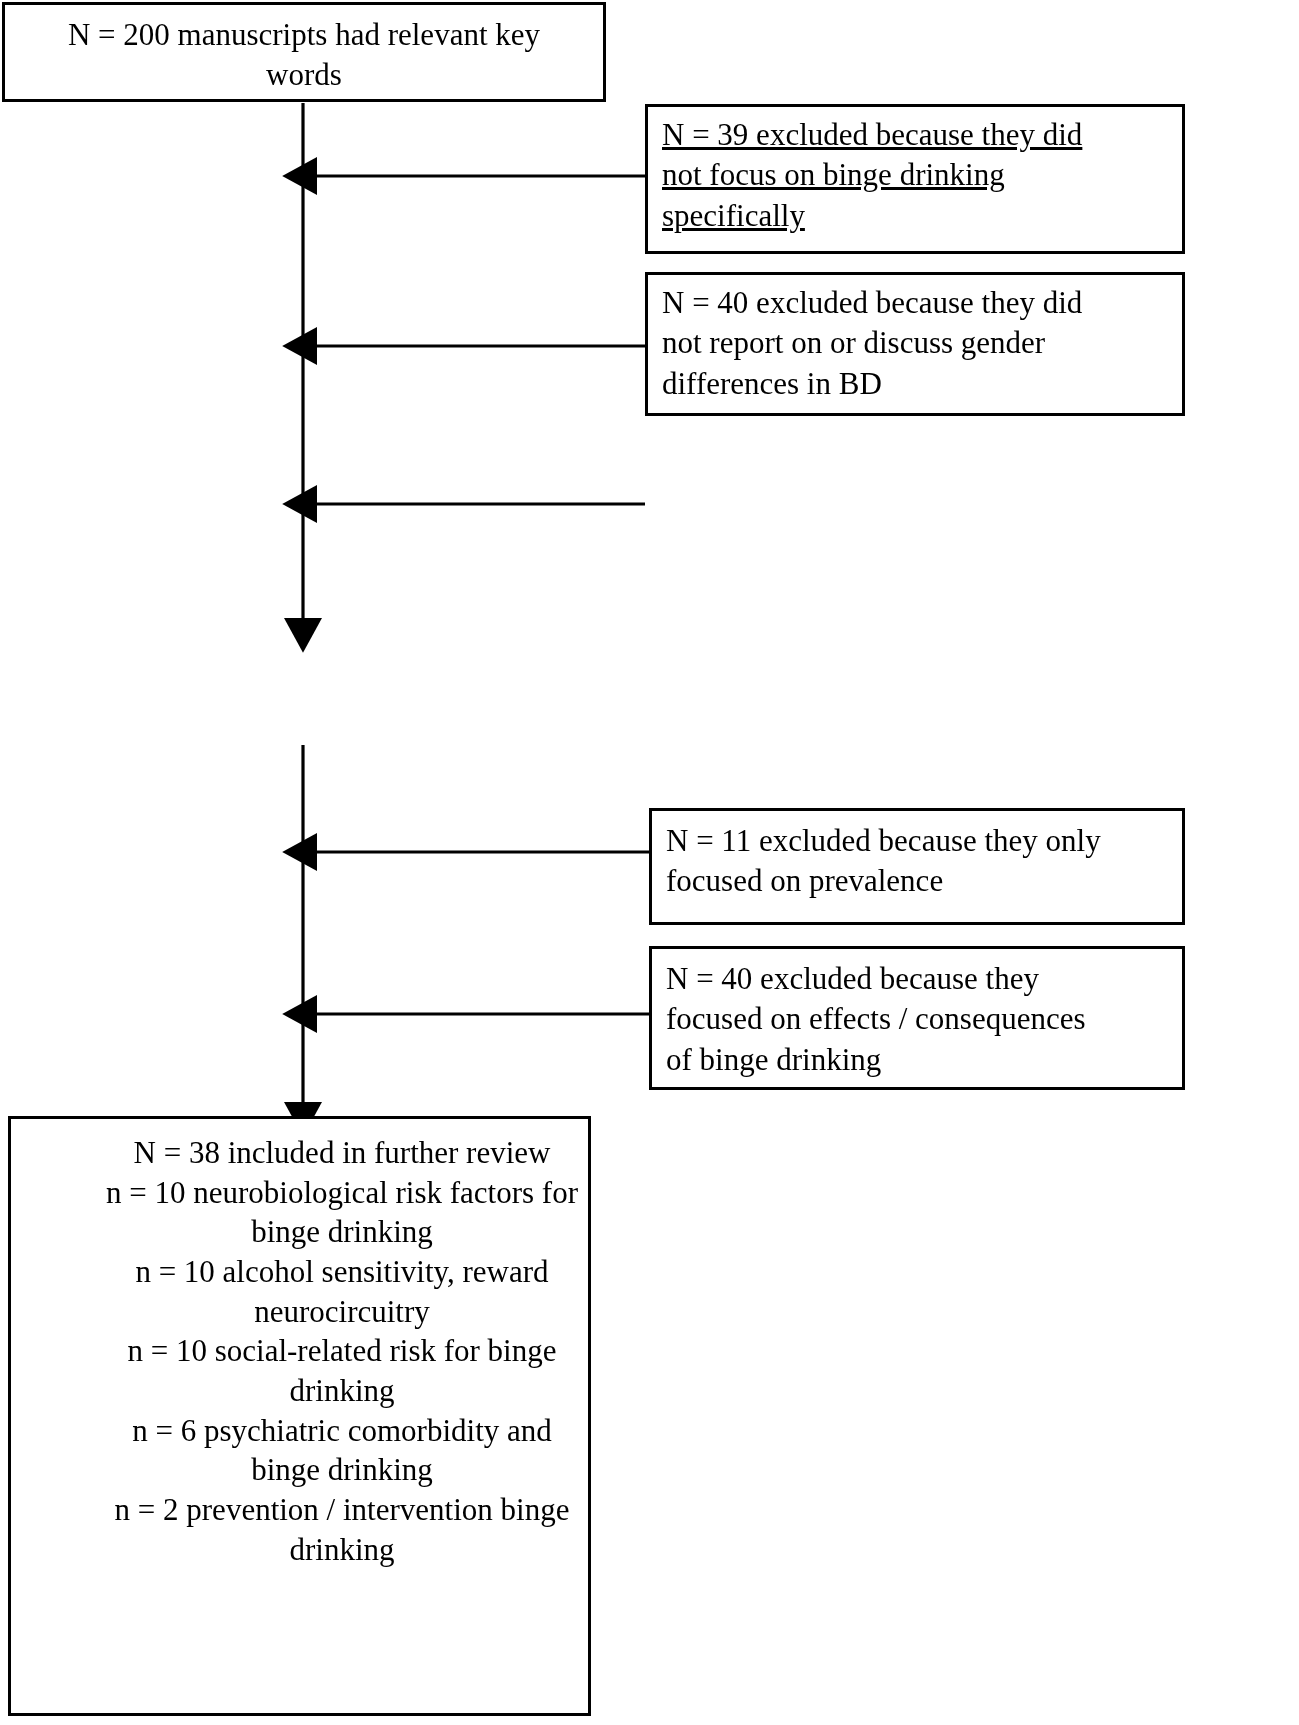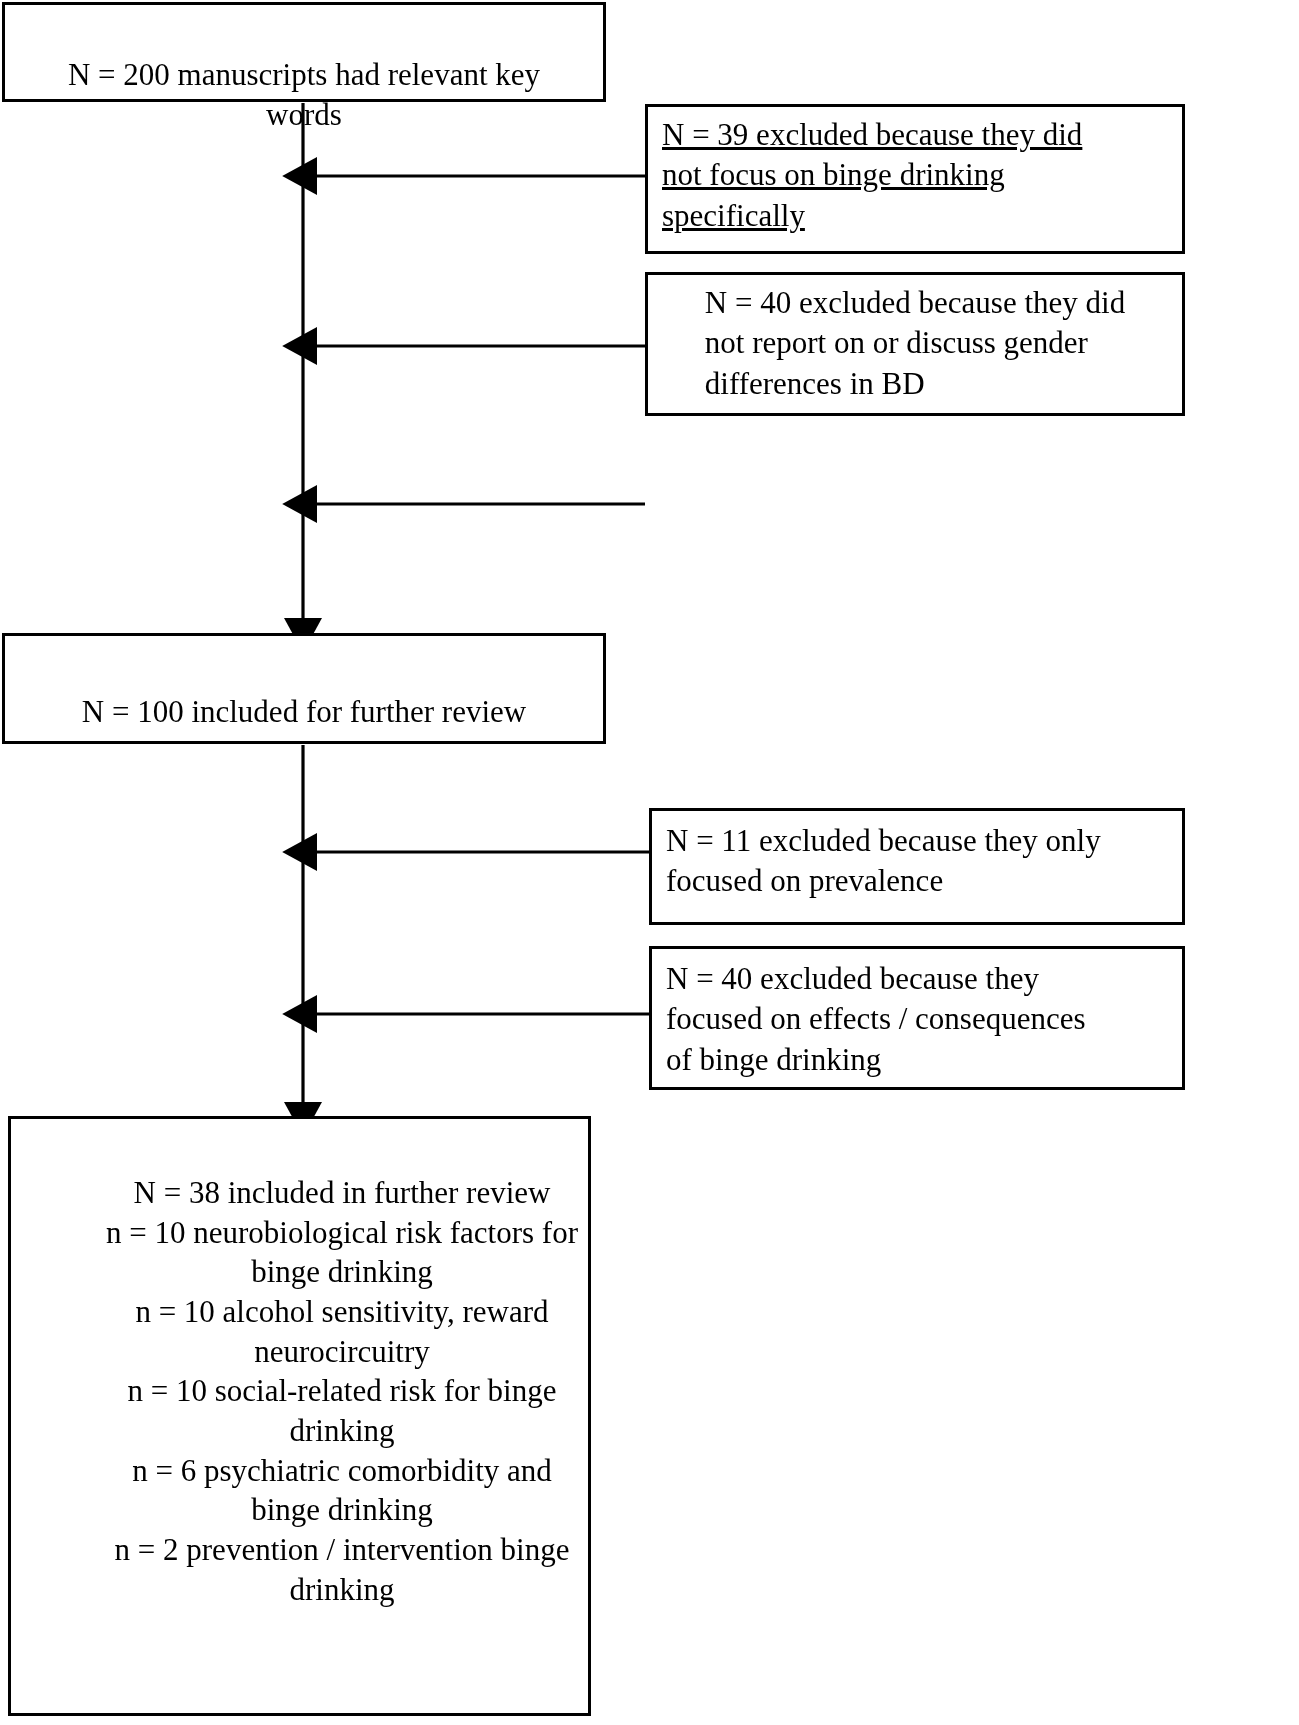--- a/index.html
+++ b/index.html
@@ -39,21 +39,20 @@
   .node-text {
     font-family: "Liberation Serif", "DejaVu Serif", serif;
     font-size: 31px;
     line-height: 1.28;
     color: #000000;
     white-space: pre-line;
     display: block;
   }
   .node-text.centered {
     text-align: center;
-    margin-top: 40px;
   }
   
   #box-top {
     left: 2px;
     top: 2px;
     width: 604px;
     height: 100px;
     padding: 10px 14px 0 14px;
   }
   #box-mid {
@@ -86,21 +85,21 @@
     padding: 8px 14px 0 14px;
     justify-content: flex-start;
     text-decoration: underline;
   }
   #box-ex-2 {
     left: 645px;
     top: 272px;
     width: 540px;
     height: 144px;
     padding: 8px 14px 0 14px;
-    justify-content: center;
+    justify-content: flex-start;
   }
   #box-ex-3 {
     left: 645px;
     top: 450px;
     width: 540px;
     height: 106px;
     padding: 8px 14px 0 14px;
     justify-content: flex-start;
   }
   #box-ex-4 {
@@ -154,23 +153,20 @@
     <line x1="649" y1="852" x2="311" y2="852" stroke="#000000" stroke-width="3.2" marker-end="url(#arrow-left)"></line>
 
     <line x1="649" y1="1014" x2="311" y2="1014" stroke="#000000" stroke-width="3.2" marker-end="url(#arrow-left)"></line>
   </svg>
 
   <div class="node-box" id="box-top">
     <span class="node-text centered">N = 200 manuscripts had relevant key
 words</span>
   </div>
 
-  <div class="node-box" id="box-mid">
-    <span class="node-text centered">N = 100 included for further review</span>
-  </div>
 
   <div class="node-box" id="box-bottom">
     <span class="node-text centered">N = 38 included in further review
 n = 10 neurobiological risk factors for
 binge drinking
 n = 10 alcohol sensitivity, reward
 neurocircuitry
 n = 10 social-related risk for binge
 drinking
 n = 6 psychiatric comorbidity and

